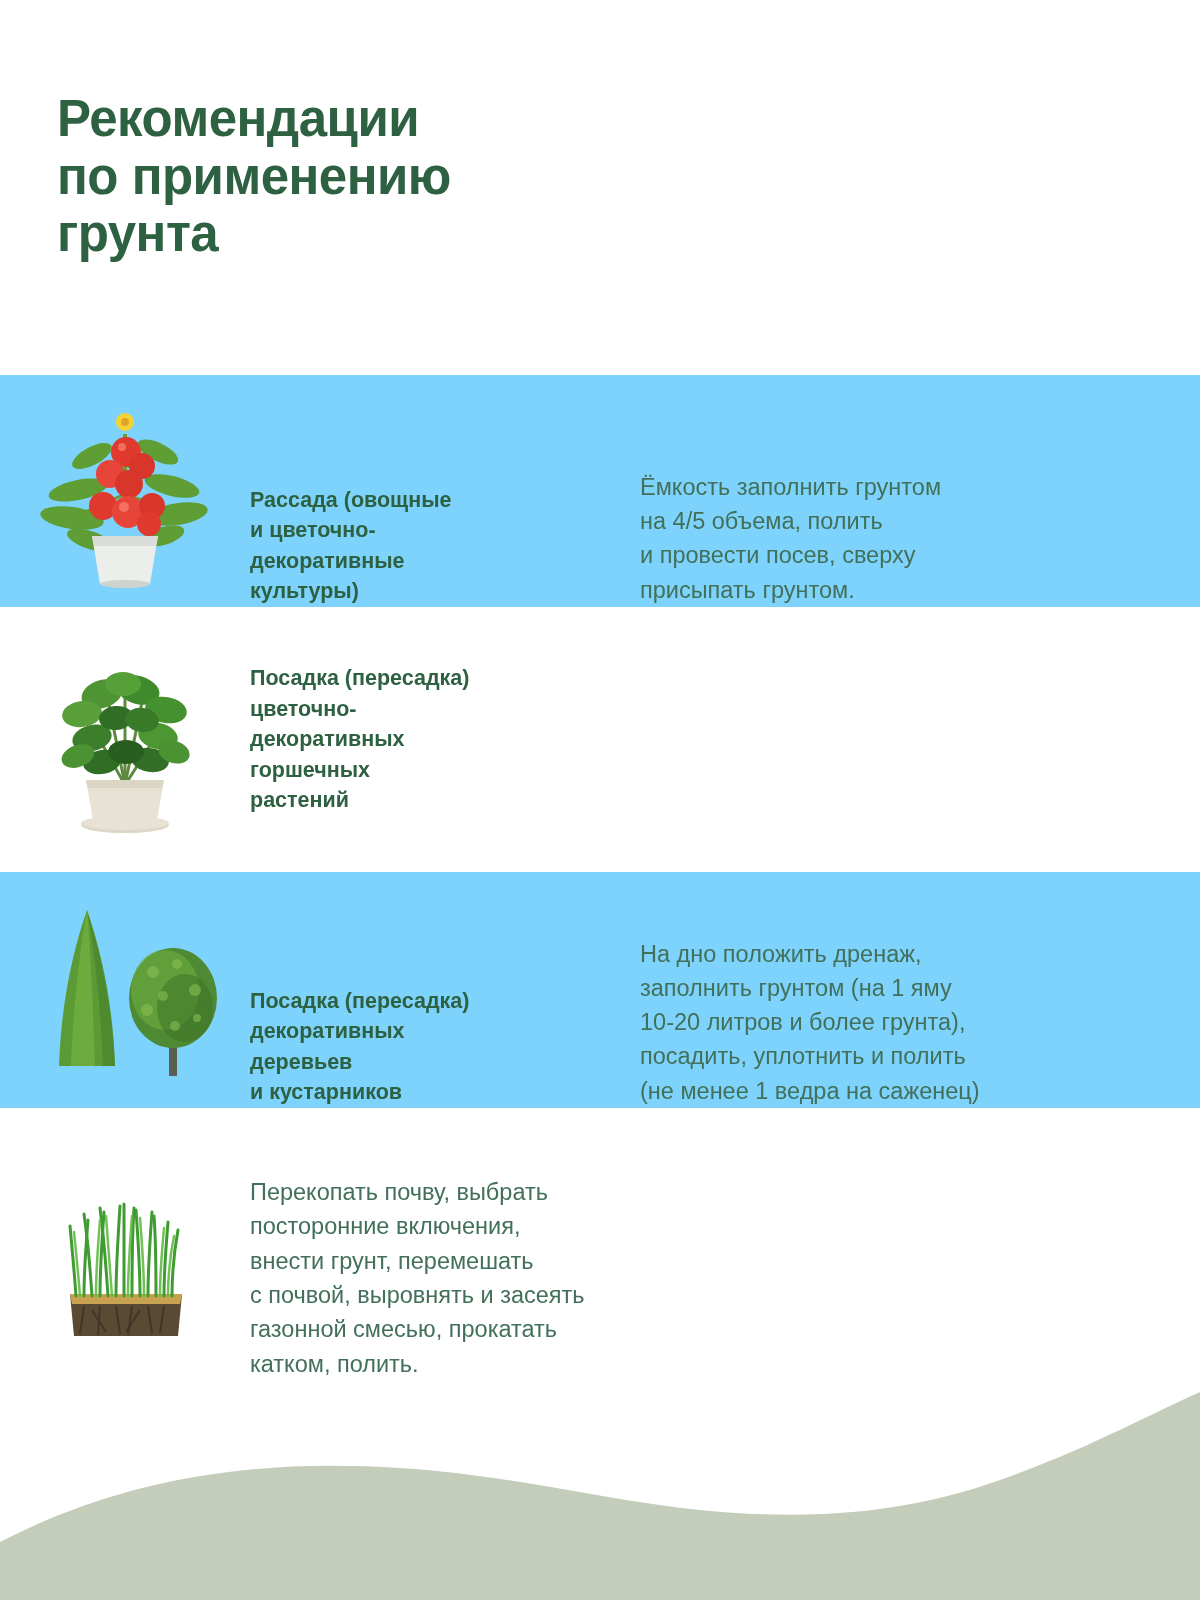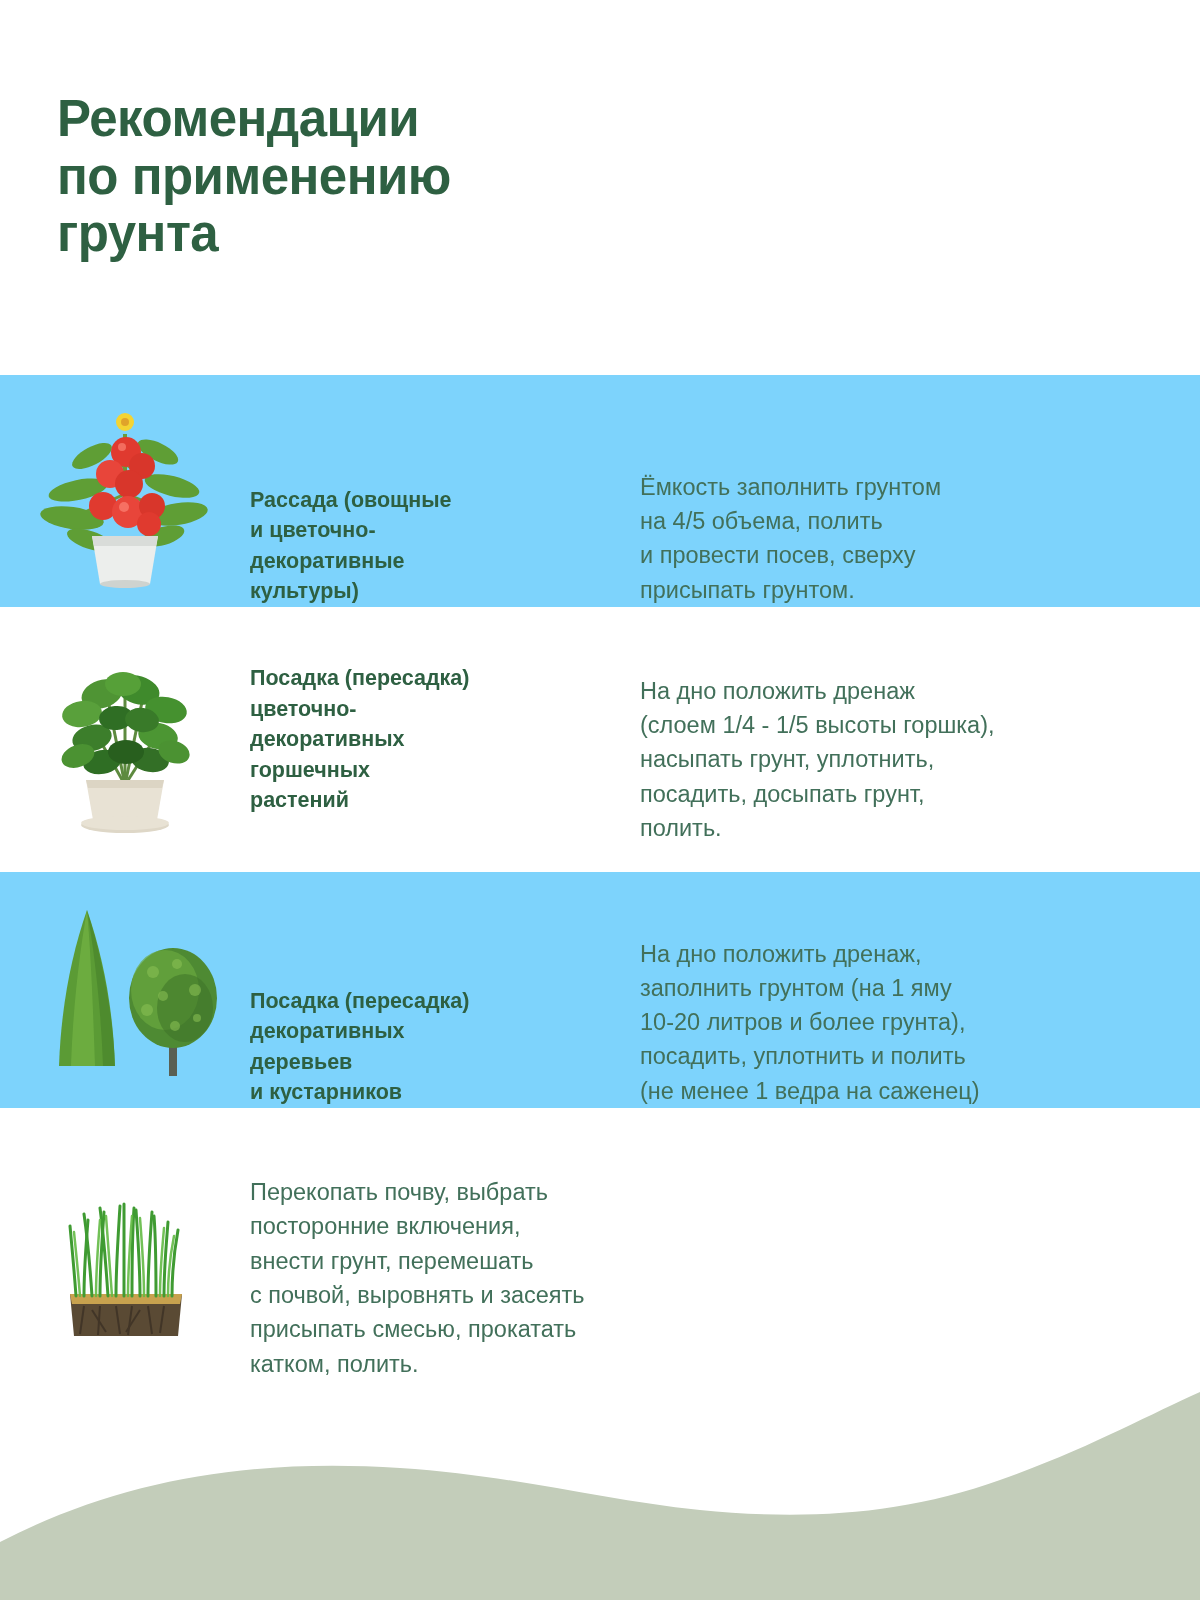--- a/index.html
+++ b/index.html
@@ -164,25 +164,20 @@
 
         <ellipse cx="95" cy="185" rx="44" ry="8" fill="#ded7c7"></ellipse>
         <ellipse cx="95" cy="183" rx="44" ry="7" fill="#e8e2d4"></ellipse>
       </svg>
     </div>
     <div class="cell-title">Посадка (пересадка)
 цветочно-
 декоративных
 горшечных
 растений</div>
-    <div class="cell-desc">На дно положить дренаж
-(слоем 1/4 - 1/5 высоты горшка),
-насыпать грунт, уплотнить,
-посадить, досыпать грунт,
-полить.</div>
   </div>
 
   <div class="row shaded row-r3">
     <div class="cell-img">
       <svg class="art" width="200" height="185" viewBox="0 0 200 185">
 
         <g>
           <path d="M62 12 C46 58 36 110 34 168 L90 168 C88 110 78 58 62 12 Z" fill="#5b9b35"></path>
           <path d="M62 12 C54 58 48 110 46 168 L70 168 C68 110 66 58 62 12 Z" fill="#72b243" opacity=".75"></path>
           <path d="M62 12 C70 58 76 112 78 168 L90 168 C88 112 76 56 62 12 Z" fill="#46802a" opacity=".6"></path>
@@ -257,21 +252,21 @@
           <path d="M116 128 C116 100 114 76 112 50"></path>
           <path d="M132 128 C132 102 134 84 136 60"></path>
           <path d="M140 128 C140 104 142 88 146 68"></path>
         </g>
       </svg>
     </div>
     <div class="cell-desc">Перекопать почву, выбрать
 посторонние включения,
 внести грунт, перемешать
 с почвой, выровнять и засеять
-присыпать смесью, прокатать
+газонной смесью, прокатать
 катком, полить.</div>
   </div>
 
 </div>
 
 <div class="wave">
   <svg viewBox="0 0 1200 230" preserveAspectRatio="none" xmlns="http://www.w3.org/2000/svg">
     <path d="M0 172 C120 110 250 88 400 98 C520 106 600 130 700 140
              C800 150 900 146 1000 110 C1090 78 1150 44 1200 22
              L1200 230 L0 230 Z" fill="#c3cdba"></path>

